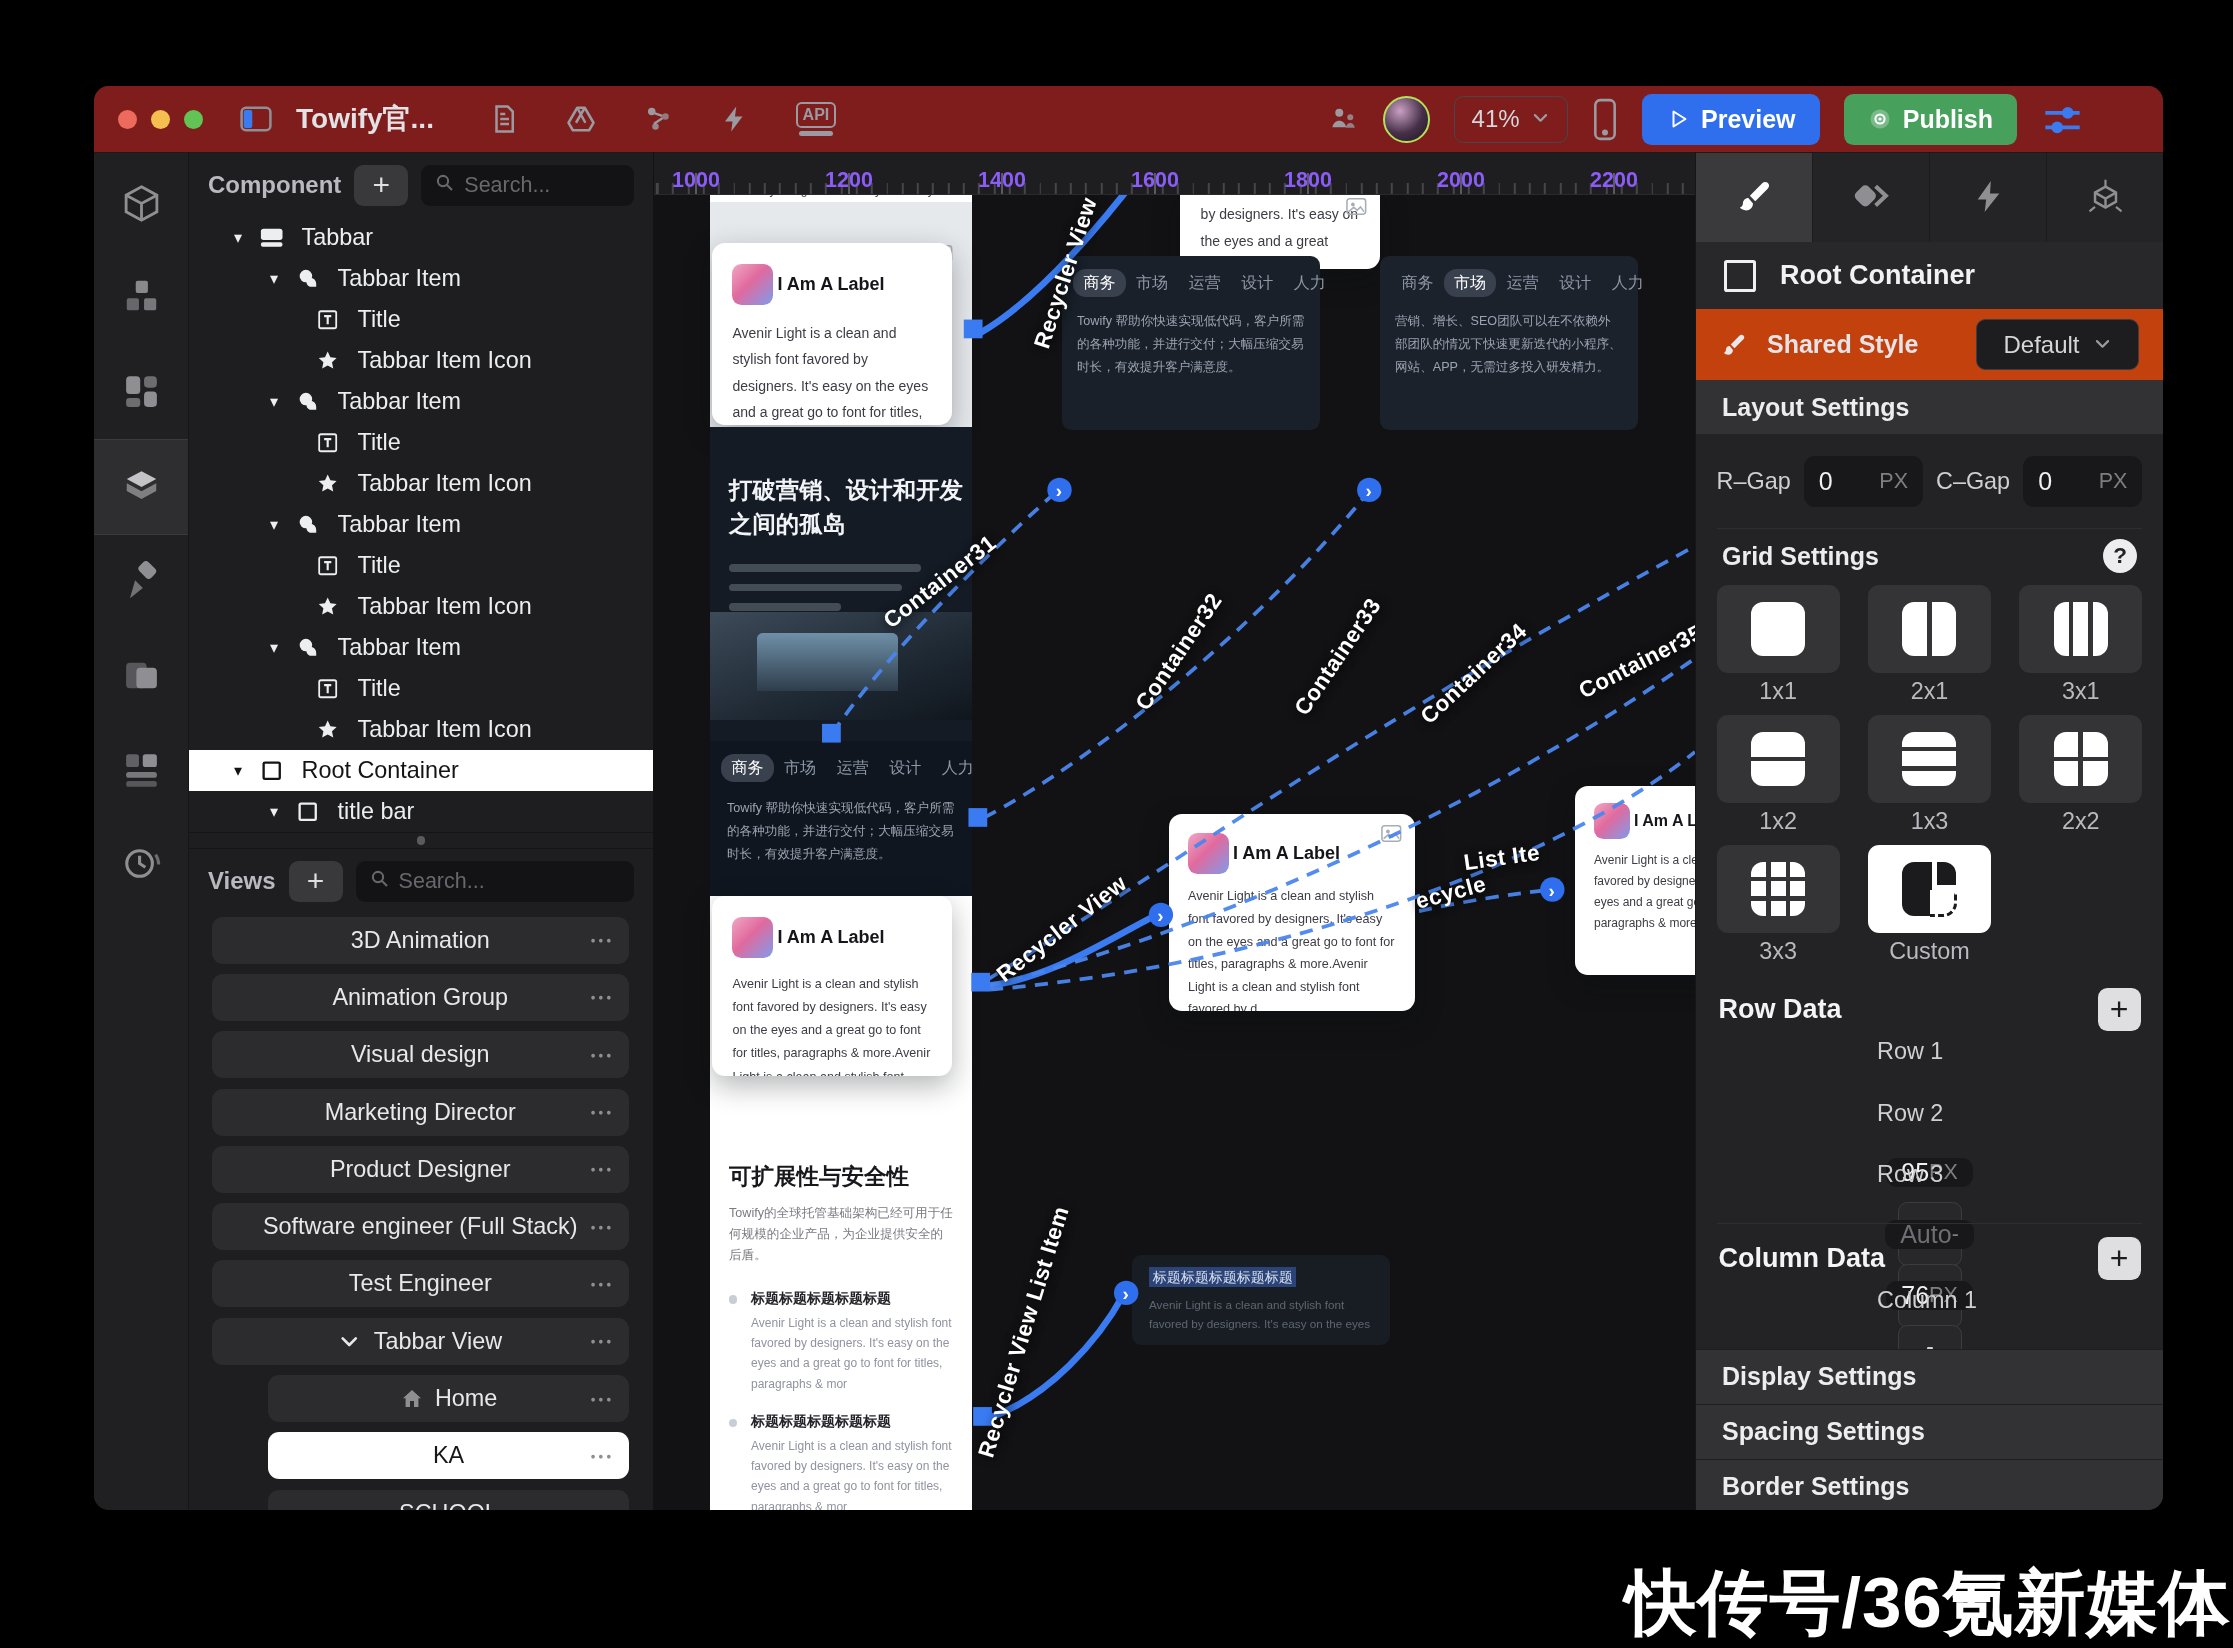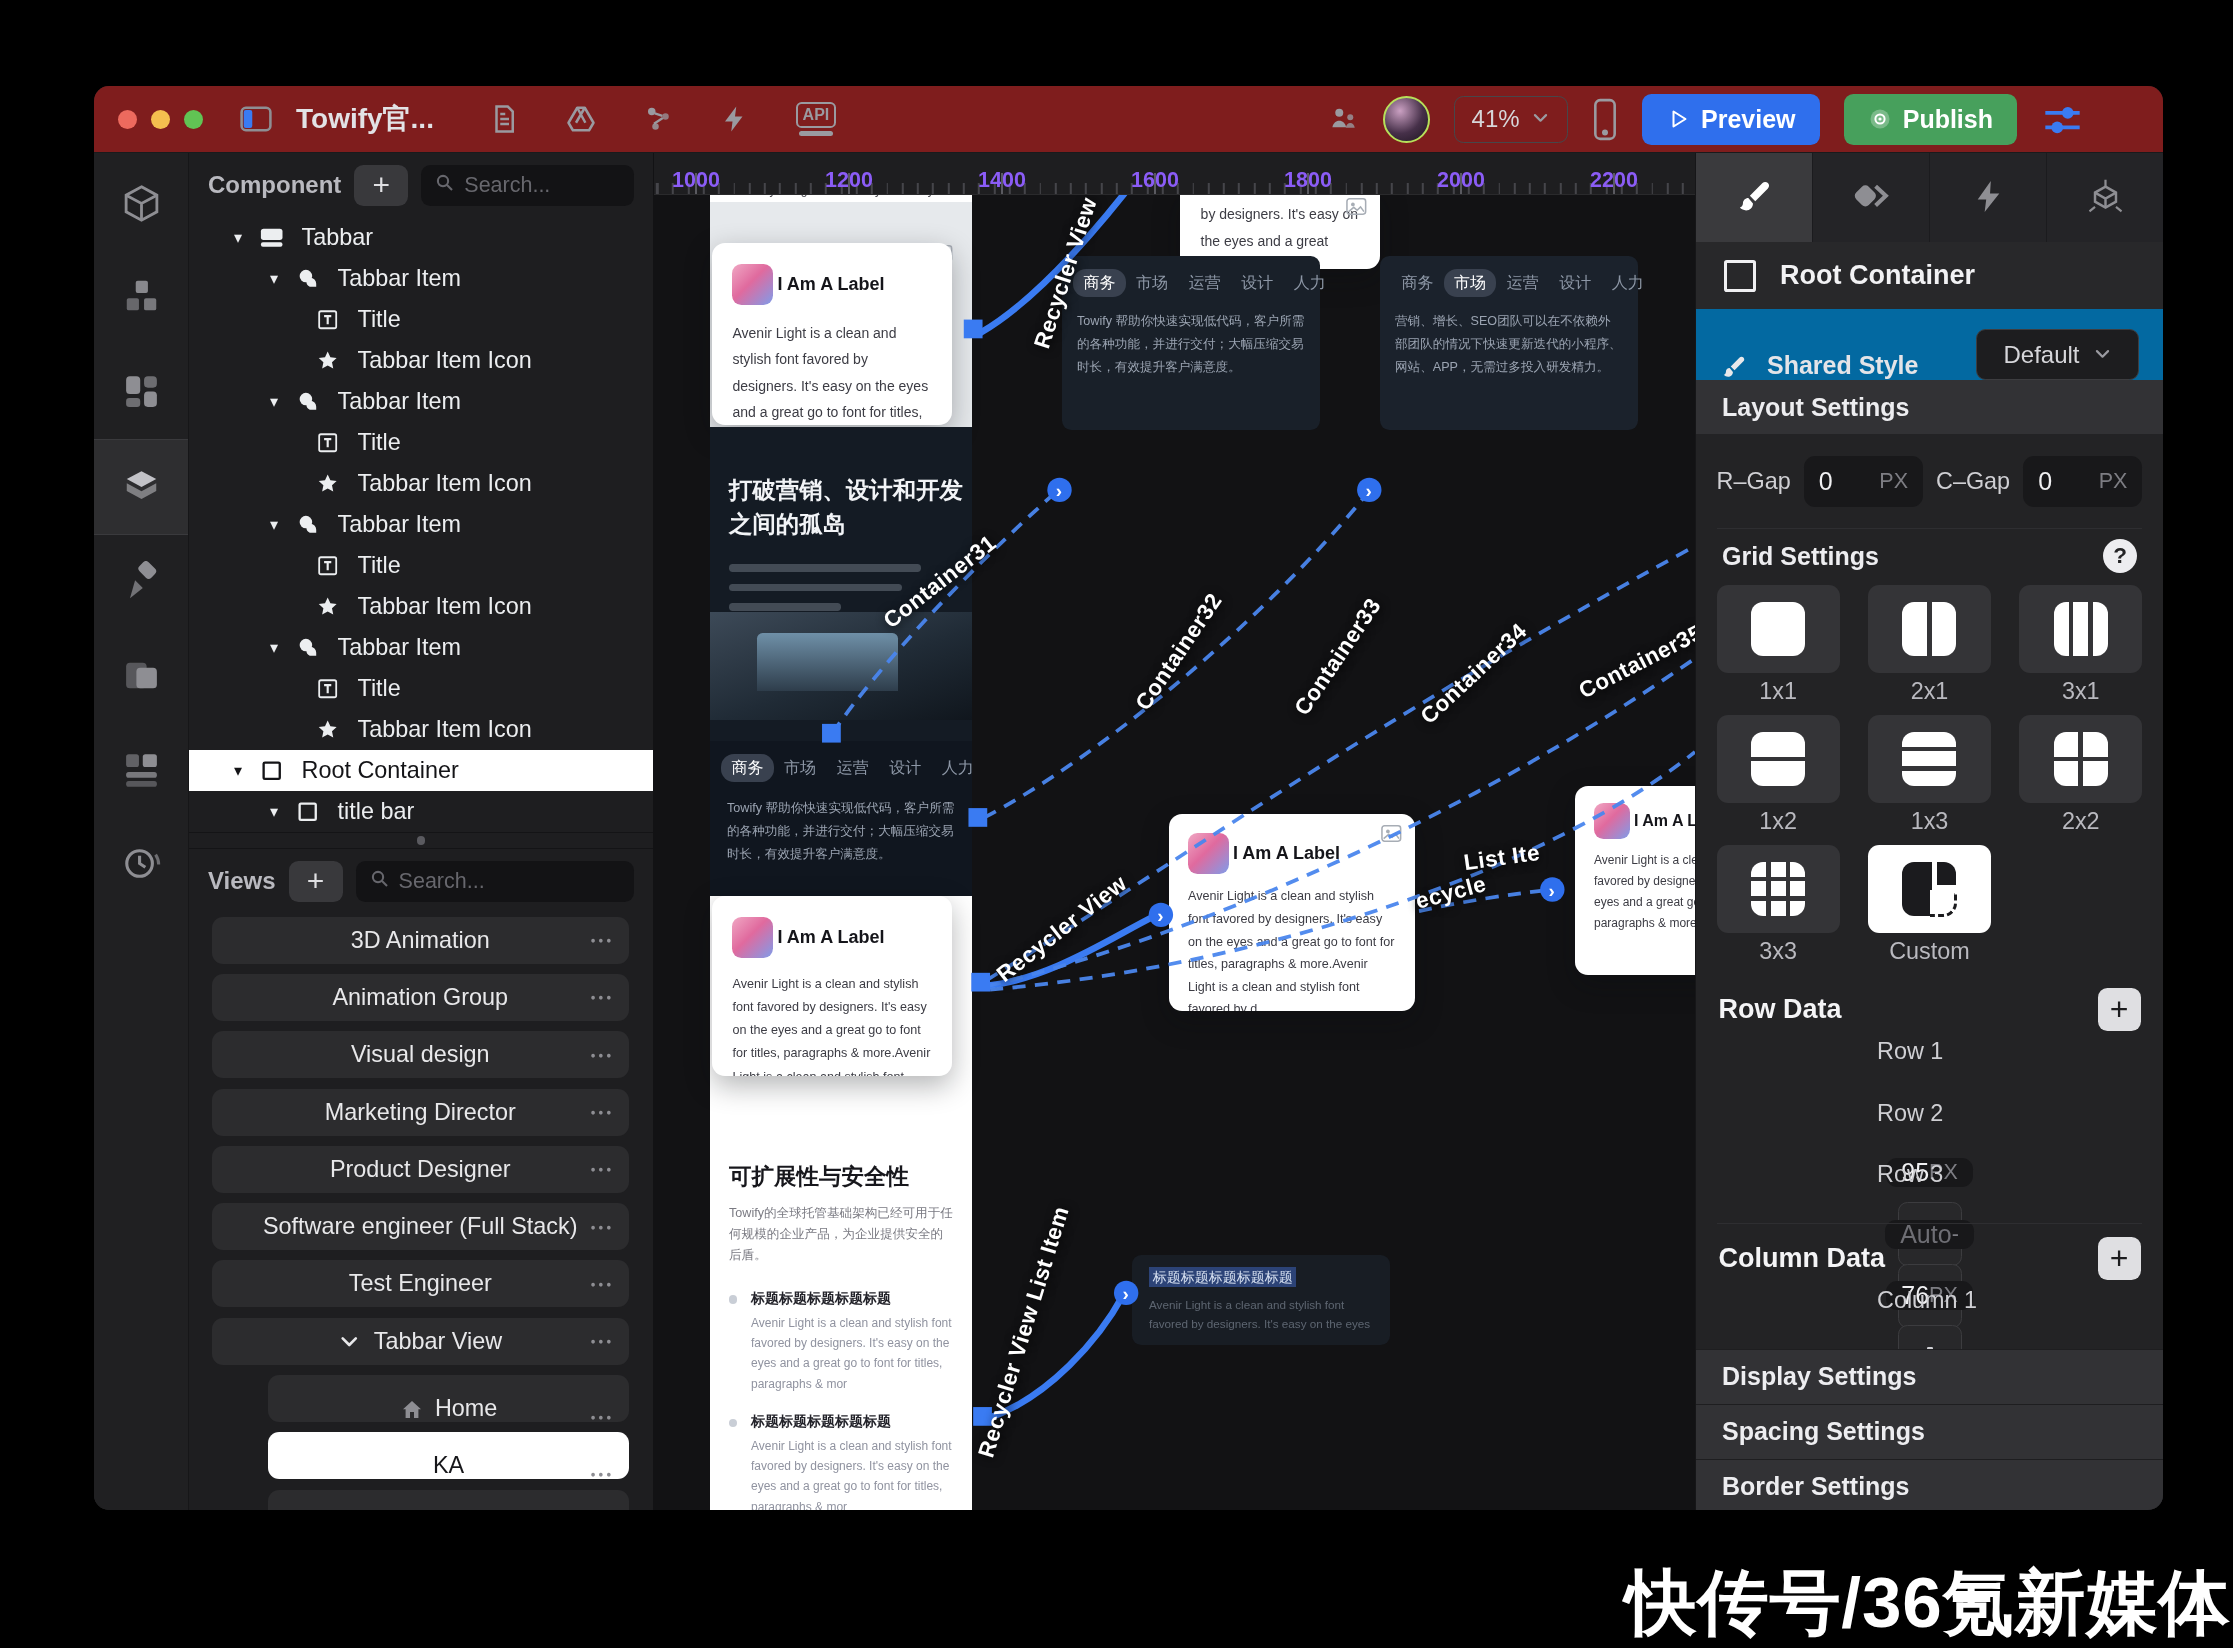--- a/index.html
+++ b/index.html
@@ -55,21 +55,21 @@
   .trow.lvl0{padding-left:45px;} .trow.lvl1{padding-left:81px;} .trow.lvl2{padding-left:127px;}
   .trow .caret{width:26px;font-size:16px;color:currentColor;}
   .trow .ticon{width:34px;display:inline-flex;}
   .trow .ticon svg{width:23.4px;height:21.5px;}
   .trow .tlabel{margin-left:7.5px;white-space:nowrap;}
   .trow.selected{background:#fff;color:#141417;}
   .pdivider{height:15px;border-top:1.9px solid #141416;border-bottom:1.9px solid #141416;display:flex;align-items:center;justify-content:center;}
   .pdot{width:8.4px;height:8.4px;border-radius:50%;background:#5a5a5f;}
   .vlist{flex:1;overflow:hidden;padding-top:3.7px;}
   .vrow{height:47px;margin:0 24px 10.3px 22.5px;background:#2c2c2e;border-radius:11.2px;display:flex;align-items:center;justify-content:center;position:relative;color:#e8e8ea;}
-  .vrow.indent{margin-left:79px;align-items:flex-end;}
+  .vrow.indent{margin-left:79px;}
   .vrow.selected{background:#fff;color:#17171a;}
   .vlabel{font-size:23.4px;white-space:nowrap;}
   .vdots{position:absolute;right:15px;font-size:16px;letter-spacing:2.8px;color:#8e8e93;}
   .vrow.selected .vdots{color:#8e8e93;}
   .vchev{display:inline-flex;margin-right:13px;}
   .vchev svg{width:22.5px;height:22.5px;}
   .vhome{display:inline-flex;margin-right:11.2px;}
   .vhome svg{width:24px;height:24px;color:#8e8e93;}
 
   
@@ -142,21 +142,21 @@
   
   .rpanel{width:467px;flex:0 0 467px;background:#232325;border-left:1.9px solid #161618;display:flex;flex-direction:column;overflow:hidden;}
   .rtabs{height:89px;flex:0 0 89px;display:flex;}
   .rtab{flex:1;display:flex;align-items:center;justify-content:center;background:#242427;border-right:1.9px solid #1b1b1e;color:#8e8e93;}
   .rtab:last-child{border-right:none;}
   .rtab.active{background:#3a3a3d;color:#fff;}
   .rtab svg{width:41px;height:37px;}
   .rcrow{height:67px;flex:0 0 67px;display:flex;align-items:center;gap:24px;padding-left:28px;background:#28282a;}
   .rc-square{width:26px;height:26px;border:3.3px solid #f0f0f2;border-radius:2.8px;}
   .rc-label{font-size:27px;font-weight:700;color:#f2f2f4;}
-  .ssrow{height:71px;flex:0 0 71px;display:flex;align-items:flex-end;padding:0 24px;background:#0369a1;}
+  .ssrow{height:71px;flex:0 0 71px;display:flex;align-items:center;padding:0 24px;background:#c2410c;}
   .ssrow .ssicon{display:inline-flex;color:#e8e8ea;}
   .ssrow .ssicon svg{width:28px;height:26px;}
   .ss-label{margin-left:19px;font-size:25px;color:#e4e4e8;font-weight:600;}
   .dd{margin-left:auto;width:161px;height:49px;background:#1d1d1f;border:1.9px solid #3d3d40;border-radius:9.4px;display:flex;align-items:center;justify-content:center;gap:13px;font-size:24px;color:#d6d6da;}
   .dd svg{width:19px;height:19px;color:#9a9aa0;}
   .shdr{height:54px;flex:0 0 54px;display:flex;align-items:center;padding:0 26px;background:#323235;font-size:25px;font-weight:700;color:#ededf0;}
   .shdr.bt{border-top:1.9px solid #1e1e20;}
   .gaps{height:94px;flex:0 0 94px;display:flex;align-items:center;padding:0 20.6px;gap:13px;}
   .gap-label{font-size:23.4px;color:#cfcfd3;white-space:nowrap;}
   .pill{flex:1;height:51px;background:#18181a;border-radius:11.2px;display:flex;align-items:center;padding:0 15px;min-width:0;}

